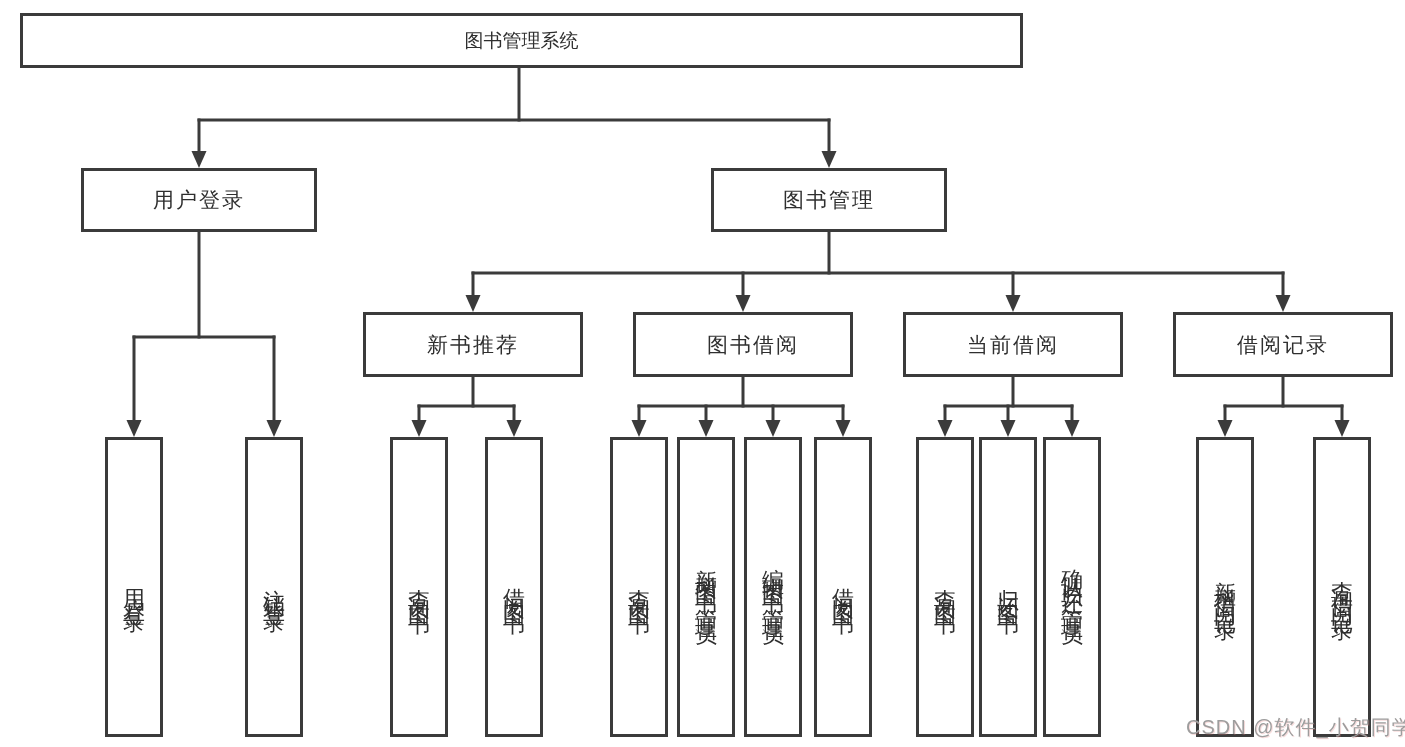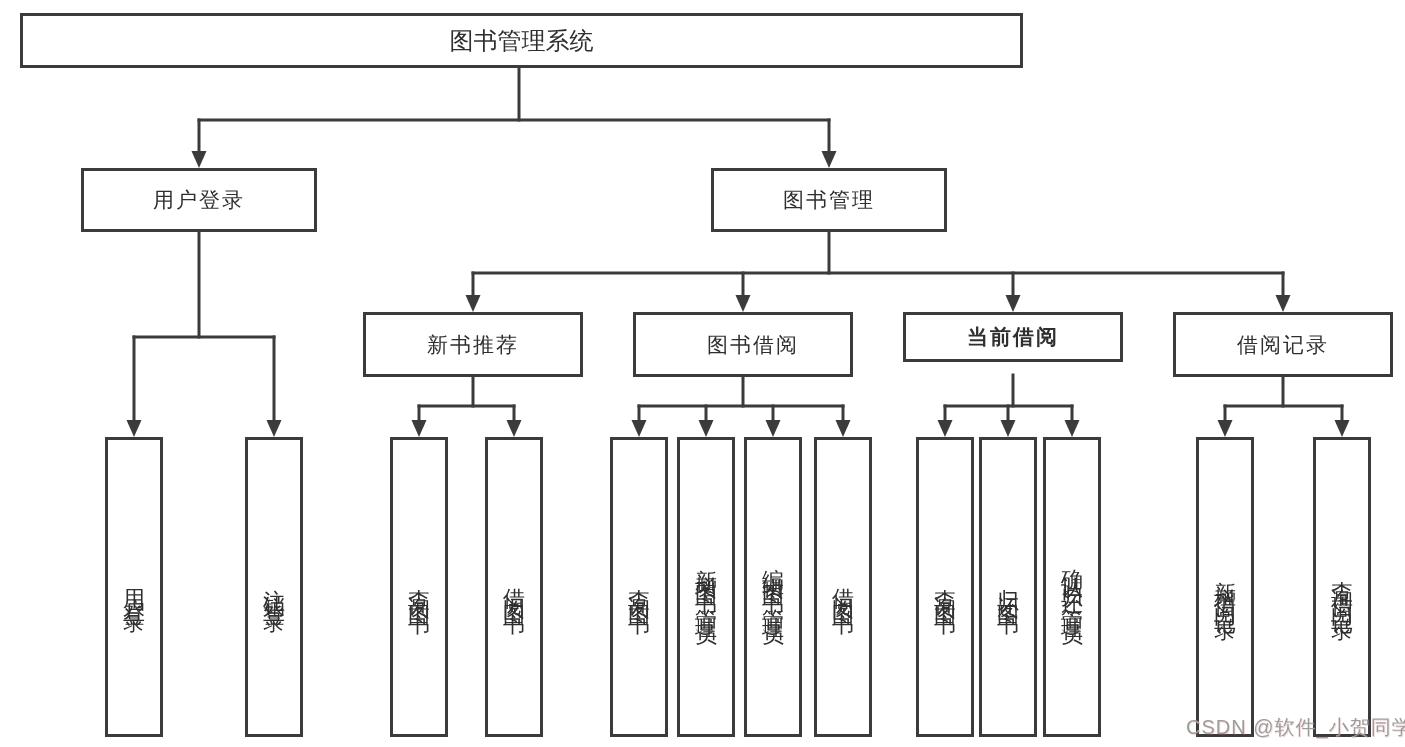--- a/index.html
+++ b/index.html
@@ -32,21 +32,21 @@
     letter-spacing: 2px;
     white-space: nowrap;
   }
   .node.leaf {
     writing-mode: vertical-lr;
     text-orientation: mixed;
     font-size: 22px;
     letter-spacing: 8px;
     line-height: 1;
   }
-  .node.root { font-size: 24px; }
+  .node.root { font-size: 19px; }
   .watermark {
     position: absolute;
     left: 1186px;
     top: 714px;
     font-size: 20px;
     color: #9d9d9d;
     letter-spacing: 1px;
     white-space: nowrap;
     text-shadow: 1px 1px 0 rgba(230,120,120,0.25);
   }
@@ -111,21 +111,21 @@
       <polygon points="1334.5,420 1349.5,420 1342,437" fill="#3b3b3b"></polygon>
     </svg>
 
   <div class="node root" style="left:20px; top:13px; width:1003px; height:55px;">图书管理系统</div>
 
   <div class="node h" style="left:81px; top:168px; width:236px; height:64px;">用户登录</div>
   <div class="node h" style="left:711px; top:168px; width:236px; height:64px;">图书管理</div>
 
   <div class="node h" style="left:363px; top:312px; width:220px; height:65px;">新书推荐</div>
   <div class="node h" style="left:633px; top:312px; width:220px; height:65px;padding-left:20px;">图书借阅</div>
-  <div class="node h" style="left:903px; top:312px; width:220px; height:50px;font-weight:bold;">当前借阅</div>
+  <div class="node h" style="left:903px; top:312px; width:220px; height:65px;">当前借阅</div>
   <div class="node h" style="left:1173px; top:312px; width:220px; height:65px;">借阅记录</div>
 
   <div class="node leaf" style="left:105px; top:437px; width:58px; height:300px;">用户登录</div>
   <div class="node leaf" style="left:245px; top:437px; width:58px; height:300px;">注销登录</div>
 
   <div class="node leaf" style="left:390px; top:437px; width:58px; height:300px;">查询图书</div>
   <div class="node leaf" style="left:485px; top:437px; width:58px; height:300px;">借阅图书</div>
 
   <div class="node leaf" style="left:610px; top:437px; width:58px; height:300px;">查询图书</div>
   <div class="node leaf" style="left:677px; top:437px; width:58px; height:300px;">新增图书（管理员）</div>

